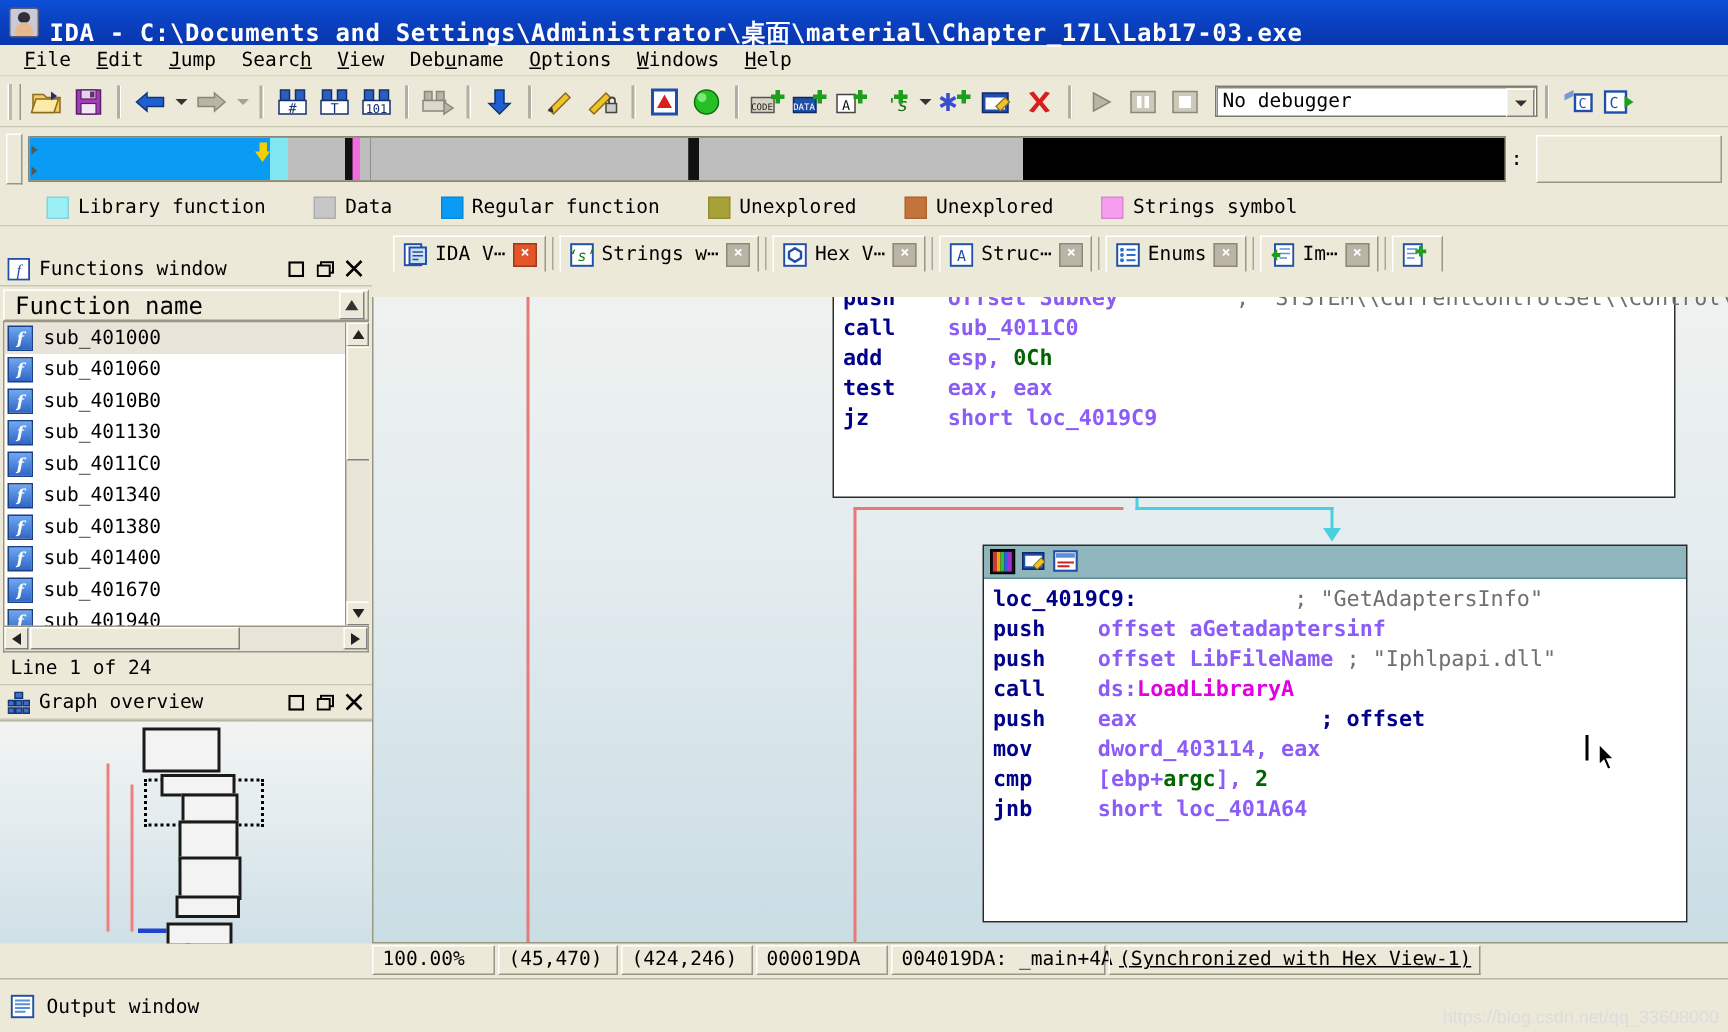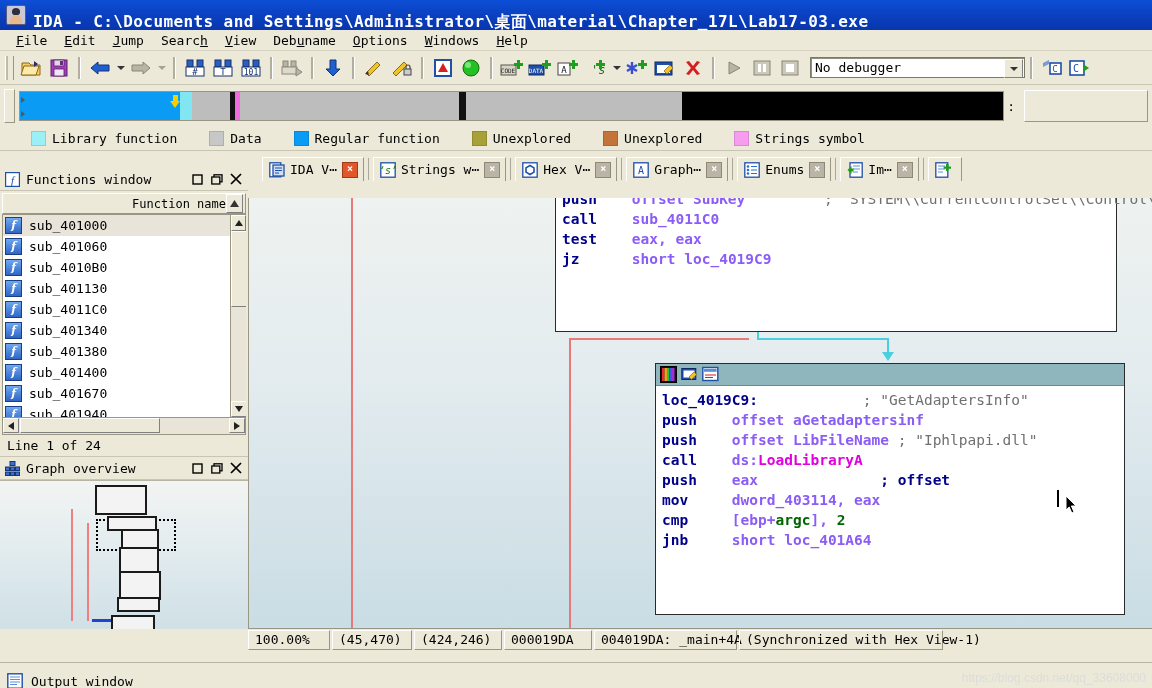--- a/index.html
+++ b/index.html
@@ -143,21 +143,21 @@
   }
   .panel-head .phicon{width:15px;height:15px;margin-right:6px;flex:0 0 auto;position:relative;}
   .panel-head .phtitle{font-size:13px;color:#000;flex:1 1 auto;white-space:nowrap;}
   .phbtn{width:17px;height:15px;margin-left:2px;display:flex;align-items:center;justify-content:center;cursor:default;}
 
   .fw-colhead{
     height:21px;background:#ece9d8;border:1px solid #fff;border-right-color:#9a9684;
     border-bottom-color:#9a9684;display:flex;align-items:center;box-sizing:border-box;
     margin:2px 2px 0 2px;
   }
-  .fw-colhead .ch{font-size:12px;padding-left:7px;flex:1 1 auto;text-align:right;}
+  .fw-colhead .ch{font-size:16px;padding-left:7px;flex:1 1 auto;}
   .fw-colhead .chbtn{
     width:15px;height:17px;margin-right:2px;background:#ece9d8;border:1px solid #fff;
     border-right-color:#808080;border-bottom-color:#808080;display:flex;align-items:center;justify-content:center;
   }
   .fw-list{
     position:relative;margin:0 2px;height:204px;background:#fff;overflow:hidden;
     border:1px solid #9a9684;border-right:none;box-sizing:border-box;
   }
   .fw-row{height:21px;display:flex;align-items:center;padding-left:2px;box-sizing:border-box;}
   .fw-row.sel{background:#e9e4da;}
@@ -241,21 +241,21 @@
   .statusbar{
     position:absolute;left:248px;right:0;bottom:38px;height:22px;background:#ece9d8;
     display:flex;align-items:center;border-top:1px solid #9a9684;box-sizing:border-box;
   }
   .sb-cell{
     height:20px;display:flex;align-items:center;padding:0 6px;margin-right:2px;font-size:13px;
     border:1px solid #fff;border-right-color:#9a9684;border-bottom-color:#9a9684;box-sizing:border-box;
     white-space:nowrap;
   }
   .outbar{
-    position:absolute;left:0;right:0;bottom:0;height:26px;background:#ece9d8;
+    position:absolute;left:0;right:0;bottom:0;height:36px;background:#ece9d8;
     border-top:1px solid #b9b5a6;box-sizing:border-box;
   }
   .outbar-inner{height:26px;display:flex;align-items:center;padding-left:7px;margin-top:5px;}
   .watermark{
     position:absolute;right:6px;bottom:3px;color:#dcdcdc;font-size:12px;
     font-family:"Liberation Sans",sans-serif;
   }
   .cursor-ibeam{position:absolute;width:2px;height:17px;background:#000;}
   .mouse-ptr{position:absolute;width:12px;height:19px;}
 </style>
@@ -570,21 +570,21 @@
           </svg></span>
         <span class="tlabel">Hex V⋯</span>
         <span class="tclose">×</span>
       </div>
       <div class="tab-divider"></div>
       <div class="tab">
         <span class="ticon"><svg width="16" height="16" viewBox="0 0 16 16">
             <rect x="0.8" y="0.8" width="14.4" height="14.4" fill="#fff" stroke="#1f4fa8" stroke-width="1.3"></rect>
             <text x="8" y="12" font-size="10" text-anchor="middle" fill="#1f4fa8" font-family="monospace">A</text>
           </svg></span>
-        <span class="tlabel">Graph⋯</span>
+        <span class="tlabel">Struc⋯</span>
         <span class="tclose">×</span>
       </div>
       <div class="tab-divider"></div>
       <div class="tab">
         <span class="ticon"><svg width="16" height="16" viewBox="0 0 16 16">
             <rect x="0.8" y="0.8" width="14.4" height="14.4" fill="#fff" stroke="#1f4fa8" stroke-width="1.3"></rect>
             <circle cx="4" cy="4.5" r="1.3" fill="#2a6fd0"></circle>
             <circle cx="4" cy="8" r="1.3" fill="#2a6fd0"></circle>
             <circle cx="4" cy="11.5" r="1.3" fill="#2a6fd0"></circle>
             <path d="M7 4.5h6M7 8h6M7 11.5h6" stroke="#2a6fd0" stroke-width="1.2"></path>
@@ -782,20 +782,21 @@
     <div class="edge red" style="left:320px;top:140px;width:180px;height:2px;"></div>
     <div class="edge cyan" style="left:508px;top:140px;width:132px;height:2px;"></div>
     <div class="edge cyan" style="left:508px;top:122px;width:2px;height:20px;"></div>
     <div class="edge cyan" style="left:638px;top:140px;width:2px;height:18px;"></div>
     <div style="position:absolute;left:633px;top:154px;width:0;height:0;border-left:6px solid transparent;border-right:6px solid transparent;border-top:9px solid #49cfe0;"></div>
 
     <div class="node" style="left:306px;top:-10px;width:562px;height:144px;">
       <div class="node-body" id="topnode" style="padding-top:0;">
           <div class="ln"><span class="mn">push</span><span>    </span><span class="op">offset SubKey</span><span>         </span><span class="cmt">; "SYSTEM\\CurrentControlSet\\Control\\Dev ...</span></div>
           <div class="ln"><span class="mn">call</span><span>    </span><span class="op">sub_4011C0</span></div>
+          <div class="ln"><span class="mn">add</span><span>     </span><span class="op">esp, </span><span class="num">0Ch</span></div>
           <div class="ln"><span class="mn">test</span><span>    </span><span class="op">eax, eax</span></div>
           <div class="ln"><span class="mn">jz</span><span>      </span><span class="op">short loc_4019C9</span></div>
         </div>
     </div>
 
     <div class="node" style="left:406px;top:165px;width:470px;height:252px;">
       <div class="node-head">
         <span class="nhicon">
           <svg width="17" height="17" viewBox="0 0 17 17">
             <rect x="0.5" y="0.5" width="16" height="16" fill="#111" stroke="#000"></rect>
@@ -839,21 +840,21 @@
       </div>
     </div>
   </div>
 
   <div class="statusbar" id="statusbar">
       <div class="sb-cell" style="width: 82px;">100.00%</div>
       <div class="sb-cell" style="width: 80px;">(45,470)</div>
       <div class="sb-cell" style="width: 88px;">(424,246)</div>
       <div class="sb-cell" style="width: 88px;">000019DA</div>
       <div class="sb-cell" style="width: 143px;">004019DA: _main+4A</div>
-      <div class="sb-cell" style="width: 204px;">(Synchronized with Hex View-1)</div>
+      <div class="sb-cell" style="width: 248px; text-decoration: underline;">(Synchronized with Hex View-1)</div>
     </div>
 
   <div class="outbar">
     <div class="outbar-inner">
       <span class="phicon" style="width:16px;height:16px;margin-right:8px;">
         <svg width="16" height="16" viewBox="0 0 16 16">
           <rect x="0.8" y="0.8" width="14.4" height="14.4" fill="#fff" stroke="#1f4fa8" stroke-width="1.4"></rect>
           <path d="M3 4h10M3 6.5h10M3 9h10M3 11.5h7" stroke="#5b8fd8" stroke-width="1.2"></path>
         </svg>
       </span>

